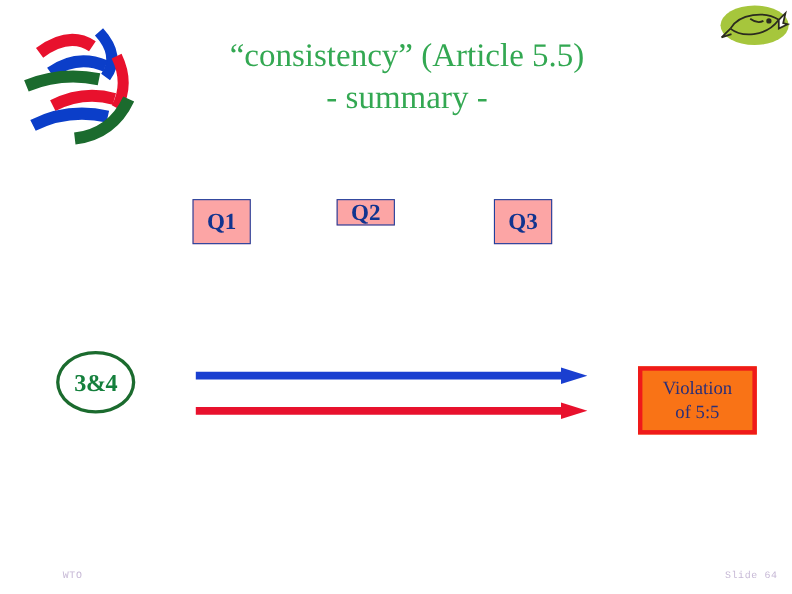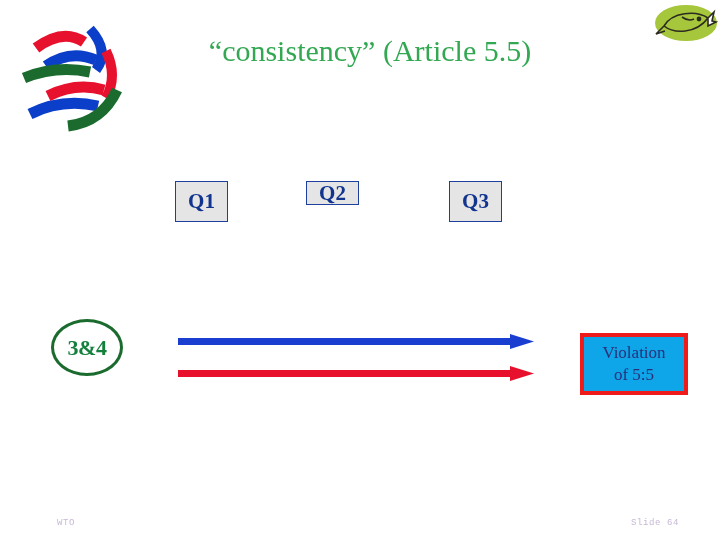--- a/index.html
+++ b/index.html
@@ -47,21 +47,21 @@
     font-weight: normal;
     letter-spacing: 0px;
   }
   #title .line { display: block; white-space: nowrap; }
 
   
   .qbox {
     position: absolute;
     box-sizing: border-box;
     border: 1px solid #1f3f9e;
-    background: #e5e5e5;
+    background: #fca5a5;
     color: #11348f;
     font-weight: bold;
     font-size: 21px;
     display: flex;
     align-items: center;
     justify-content: center;
   }
   #qbox-q1 { left: 175px; top: 181px; width: 53px; height: 41px; }
   #qbox-q2 { left: 306px; top: 181px; width: 53px; height: 24px; }
   #qbox-q3 { left: 449px; top: 181px; width: 53px; height: 41px; }
@@ -92,42 +92,42 @@
 
   
   #violation-box {
     position: absolute;
     left: 580px;
     top: 333px;
     width: 108px;
     height: 62px;
     box-sizing: border-box;
     border: 4px solid #ef1a1a;
-    background: #0ea5e9;
+    background: #f97316;
     color: #2b2f78;
     font-size: 17px;
     line-height: 22px;
     text-align: center;
     display: flex;
     flex-direction: column;
     align-items: center;
     justify-content: center;
   }
   #violation-box .vline { display: block; white-space: nowrap; }
 
   
   .footer-text {
     position: absolute;
     color: #c7b9d6;
     font-size: 9px;
     letter-spacing: 0.6px;
     font-family: Liberation Mono, monospace;
   }
   #footer-wto { left: 57px; top: 518px; }
-  #footer-slide { left: 631px; top: 518px; text-align: center; }
+  #footer-slide { left: 659px; top: 518px; text-align: center; }
 </style>
 </head>
 <body>
 
 <div id="slide">
 
   <div id="wto-logo">
     <svg width="112" height="122" viewBox="0 0 112 122" xmlns="http://www.w3.org/2000/svg" aria-hidden="true">
       <g fill="none" stroke-linecap="butt">
 
@@ -157,20 +157,21 @@
         <path d="M56 18 L 62 12 L 60 21 L 64 22 L 56 26 Z" fill="#ffffff"></path>
         <path d="M12 26 L 4 34 L 13 31"></path>
         <path d="M30 17 C 34 20, 38 21, 42 19"></path>
         <circle cx="47" cy="19" r="1.6" fill="#2b2b1f"></circle>
       </g>
     </svg>
   </div>
 
   <div id="title">
     <span class="line">“consistency” (Article 5.5)</span>
+    <span class="line">- summary -</span>
   </div>
 
   <div class="qbox" id="qbox-q1">
     <span>Q1</span>
   </div>
   <div class="qbox" id="qbox-q2">
     <span>Q2</span>
   </div>
   <div class="qbox" id="qbox-q3">
     <span>Q3</span>

